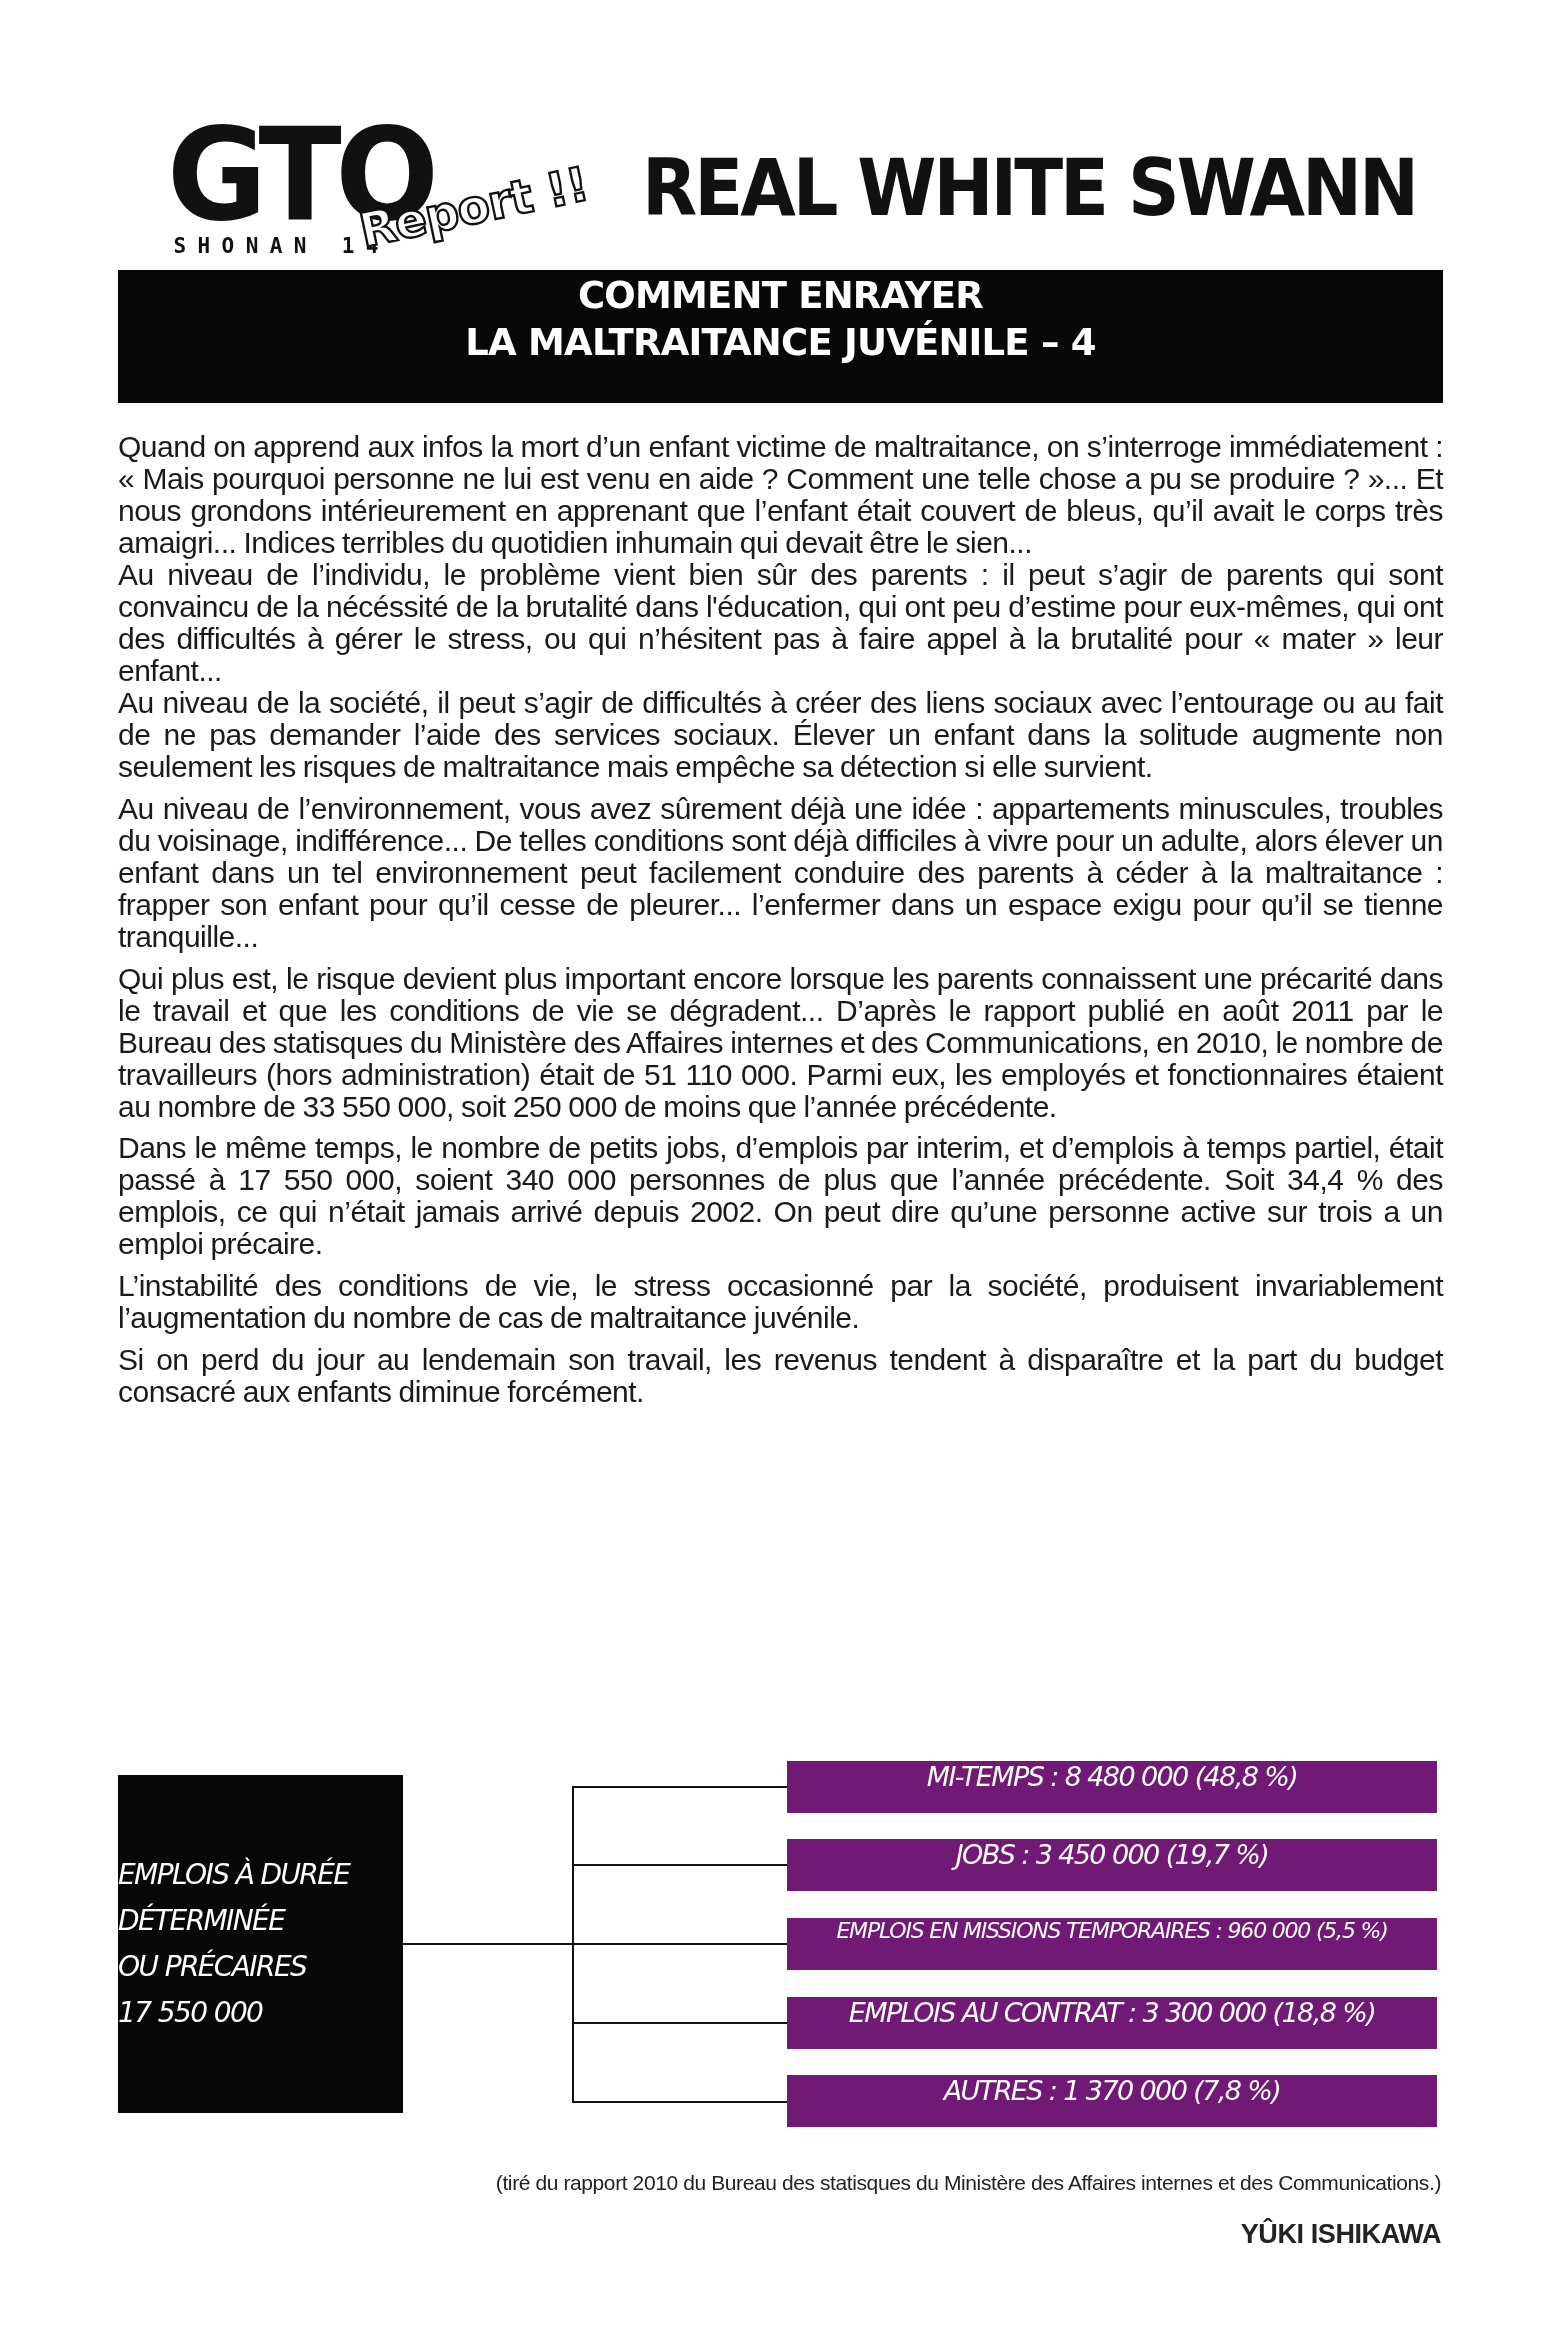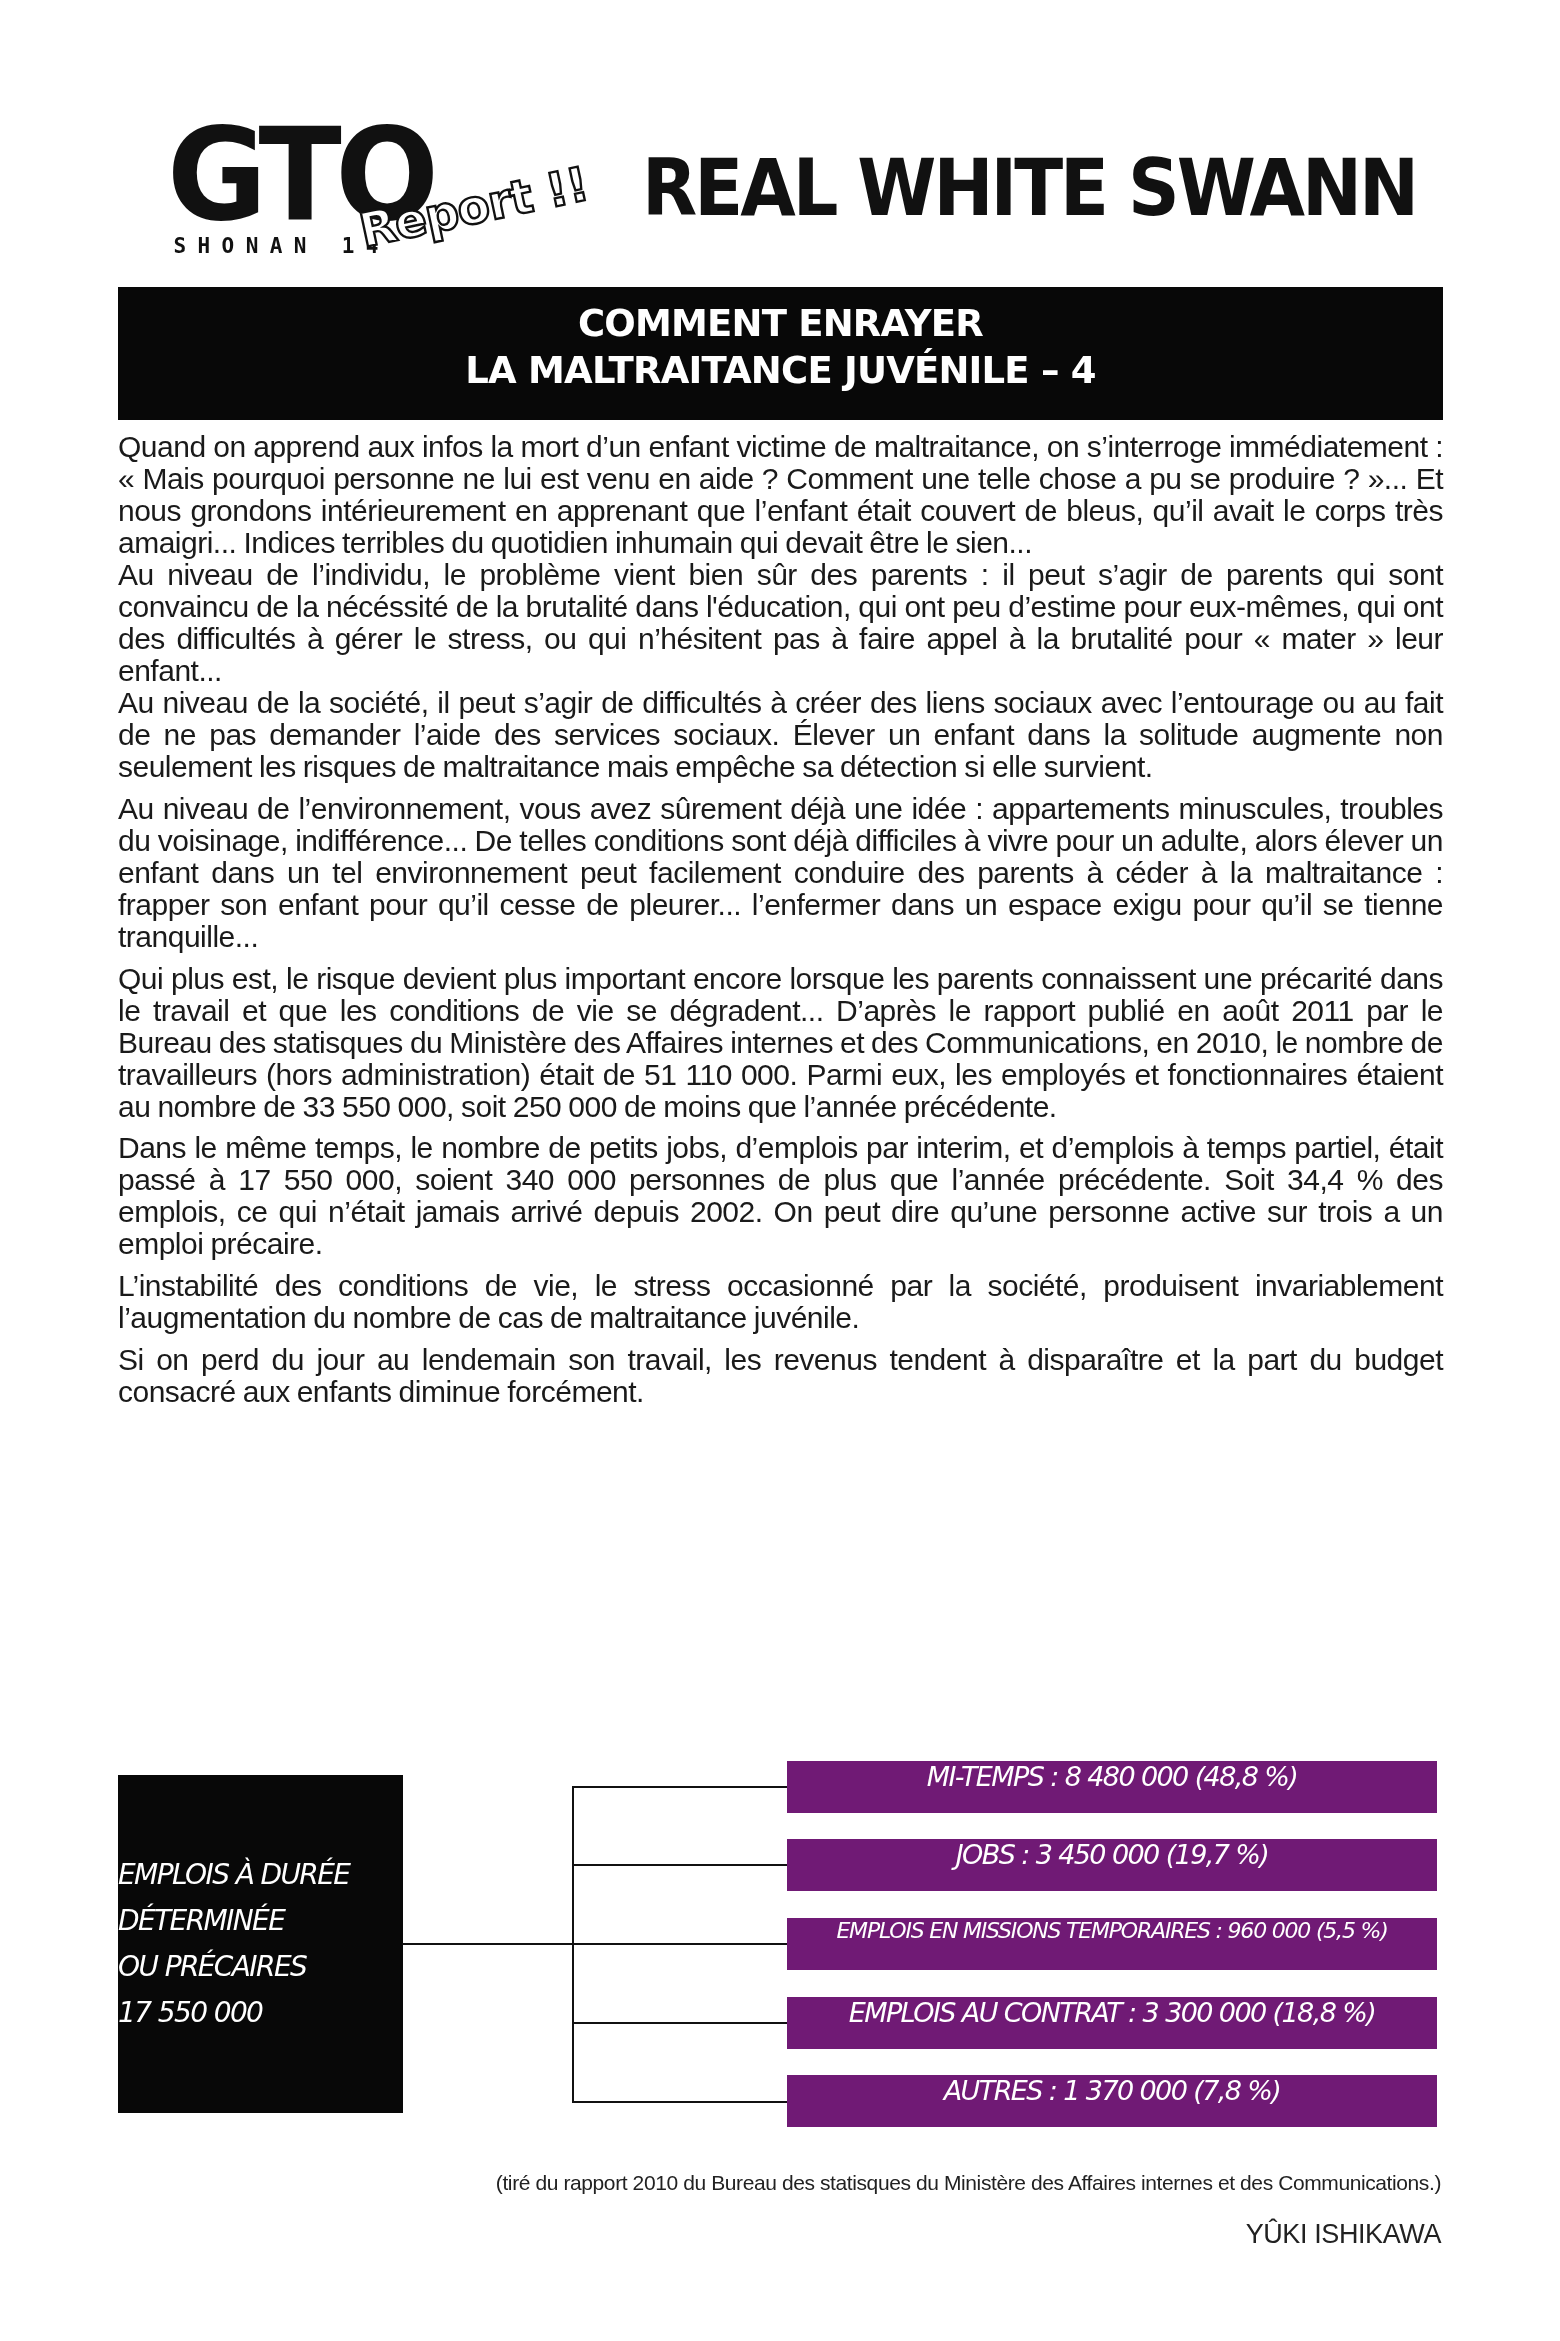--- a/index.html
+++ b/index.html
@@ -2,30 +2,30 @@
 <html style="font-size:13px"><head>
 <meta charset="utf-8">
 <style>
 html,body{margin:0;padding:0;background:#fff;}
 body{width:1561px;height:2342px;position:relative;overflow:hidden;font-family:"Liberation Sans",sans-serif;color:#1a1a1a;}
 .logo{position:absolute;left:167px;top:114px;width:455px;height:163px;}
 .logo .gto{position:absolute;left:0;top:0;font-family:"DejaVu Sans",sans-serif;font-weight:bold;font-size:122px;letter-spacing:-6.5px;line-height:122px;color:#111;transform:scaleY(1.05);}
 .logo .shonan{position:absolute;left:6.5px;top:120px;font-family:"DejaVu Sans Mono",monospace;font-weight:bold;font-size:21px;letter-spacing:11.4px;color:#111;}
 .logo .report{position:absolute;left:199px;top:89px;font-family:"DejaVu Sans",sans-serif;font-weight:bold;font-size:47px;color:#fff;-webkit-text-stroke:2.4px #111;transform:rotate(-12deg);transform-origin:left bottom;letter-spacing:-0.8px;}
 .brand{position:absolute;left:642px;top:148px;font-family:"DejaVu Sans",sans-serif;font-weight:bold;font-size:78px;letter-spacing:-3.3px;line-height:81px;color:#111;transform:scaleX(0.92);transform-origin:left top;white-space:nowrap;}
-.banner{position:absolute;left:118px;top:287px;width:1325px;height:133px;background:#080808;color:#fff;text-align:center;font-family:"DejaVu Sans",sans-serif;font-weight:bold;font-size:37px;line-height:47px;padding-top:13px;box-sizing:border-box;letter-spacing:-0.8px;}
+.banner{position:absolute;left:118px;top:270px;width:1325px;height:133px;background:#080808;color:#fff;text-align:center;font-family:"DejaVu Sans",sans-serif;font-weight:bold;font-size:37px;line-height:47px;padding-top:2px;box-sizing:border-box;letter-spacing:-0.8px;}
 .body{position:absolute;left:118px;top:431px;width:1325px;font-size:30px;line-height:32px;text-align:justify;color:#1a1a1a;letter-spacing:-0.5px;word-spacing:-0.8px;}
 .body p{margin:0 0 9.8px 0;}
 .body p.tight{margin-bottom:0;}
 .lbox{position:absolute;left:118px;top:1775px;width:285px;height:338px;background:#080808;color:#fff;display:flex;flex-direction:column;justify-content:center;align-items:flex-start;font-family:"DejaVu Sans",sans-serif;font-style:italic;font-size:28px;line-height:46px;text-align:center;letter-spacing:-1.6px;}
 .rbox{position:absolute;left:787px;width:650px;height:52px;background:#701a75;color:#fff;display:flex;align-items:flex-start;justify-content:center;font-family:"DejaVu Sans",sans-serif;font-style:italic;font-size:27px;letter-spacing:-1.6px;white-space:nowrap;}
 .rbox.small{font-size:22px;letter-spacing:-1.2px;}
 .line{position:absolute;background:#111;}
 .source{position:absolute;right:120px;top:2171px;font-size:21px;color:#222;letter-spacing:-0.4px;}
-.author{position:absolute;right:120px;top:2219px;font-size:27px;color:#222;letter-spacing:-0.4px;}
+.author{position:absolute;right:120px;top:2219px;font-size:27px;color:#222;letter-spacing:-0.4px;font-weight:bold;}
 </style>
 </head>
 <body>
 
 <div class="logo">
   <div class="gto">GTO</div>
   <div class="shonan">SHONAN 14</div>
   <div class="report">Report !!</div>
 </div>
 <div class="brand">REAL WHITE SWANN</div>

